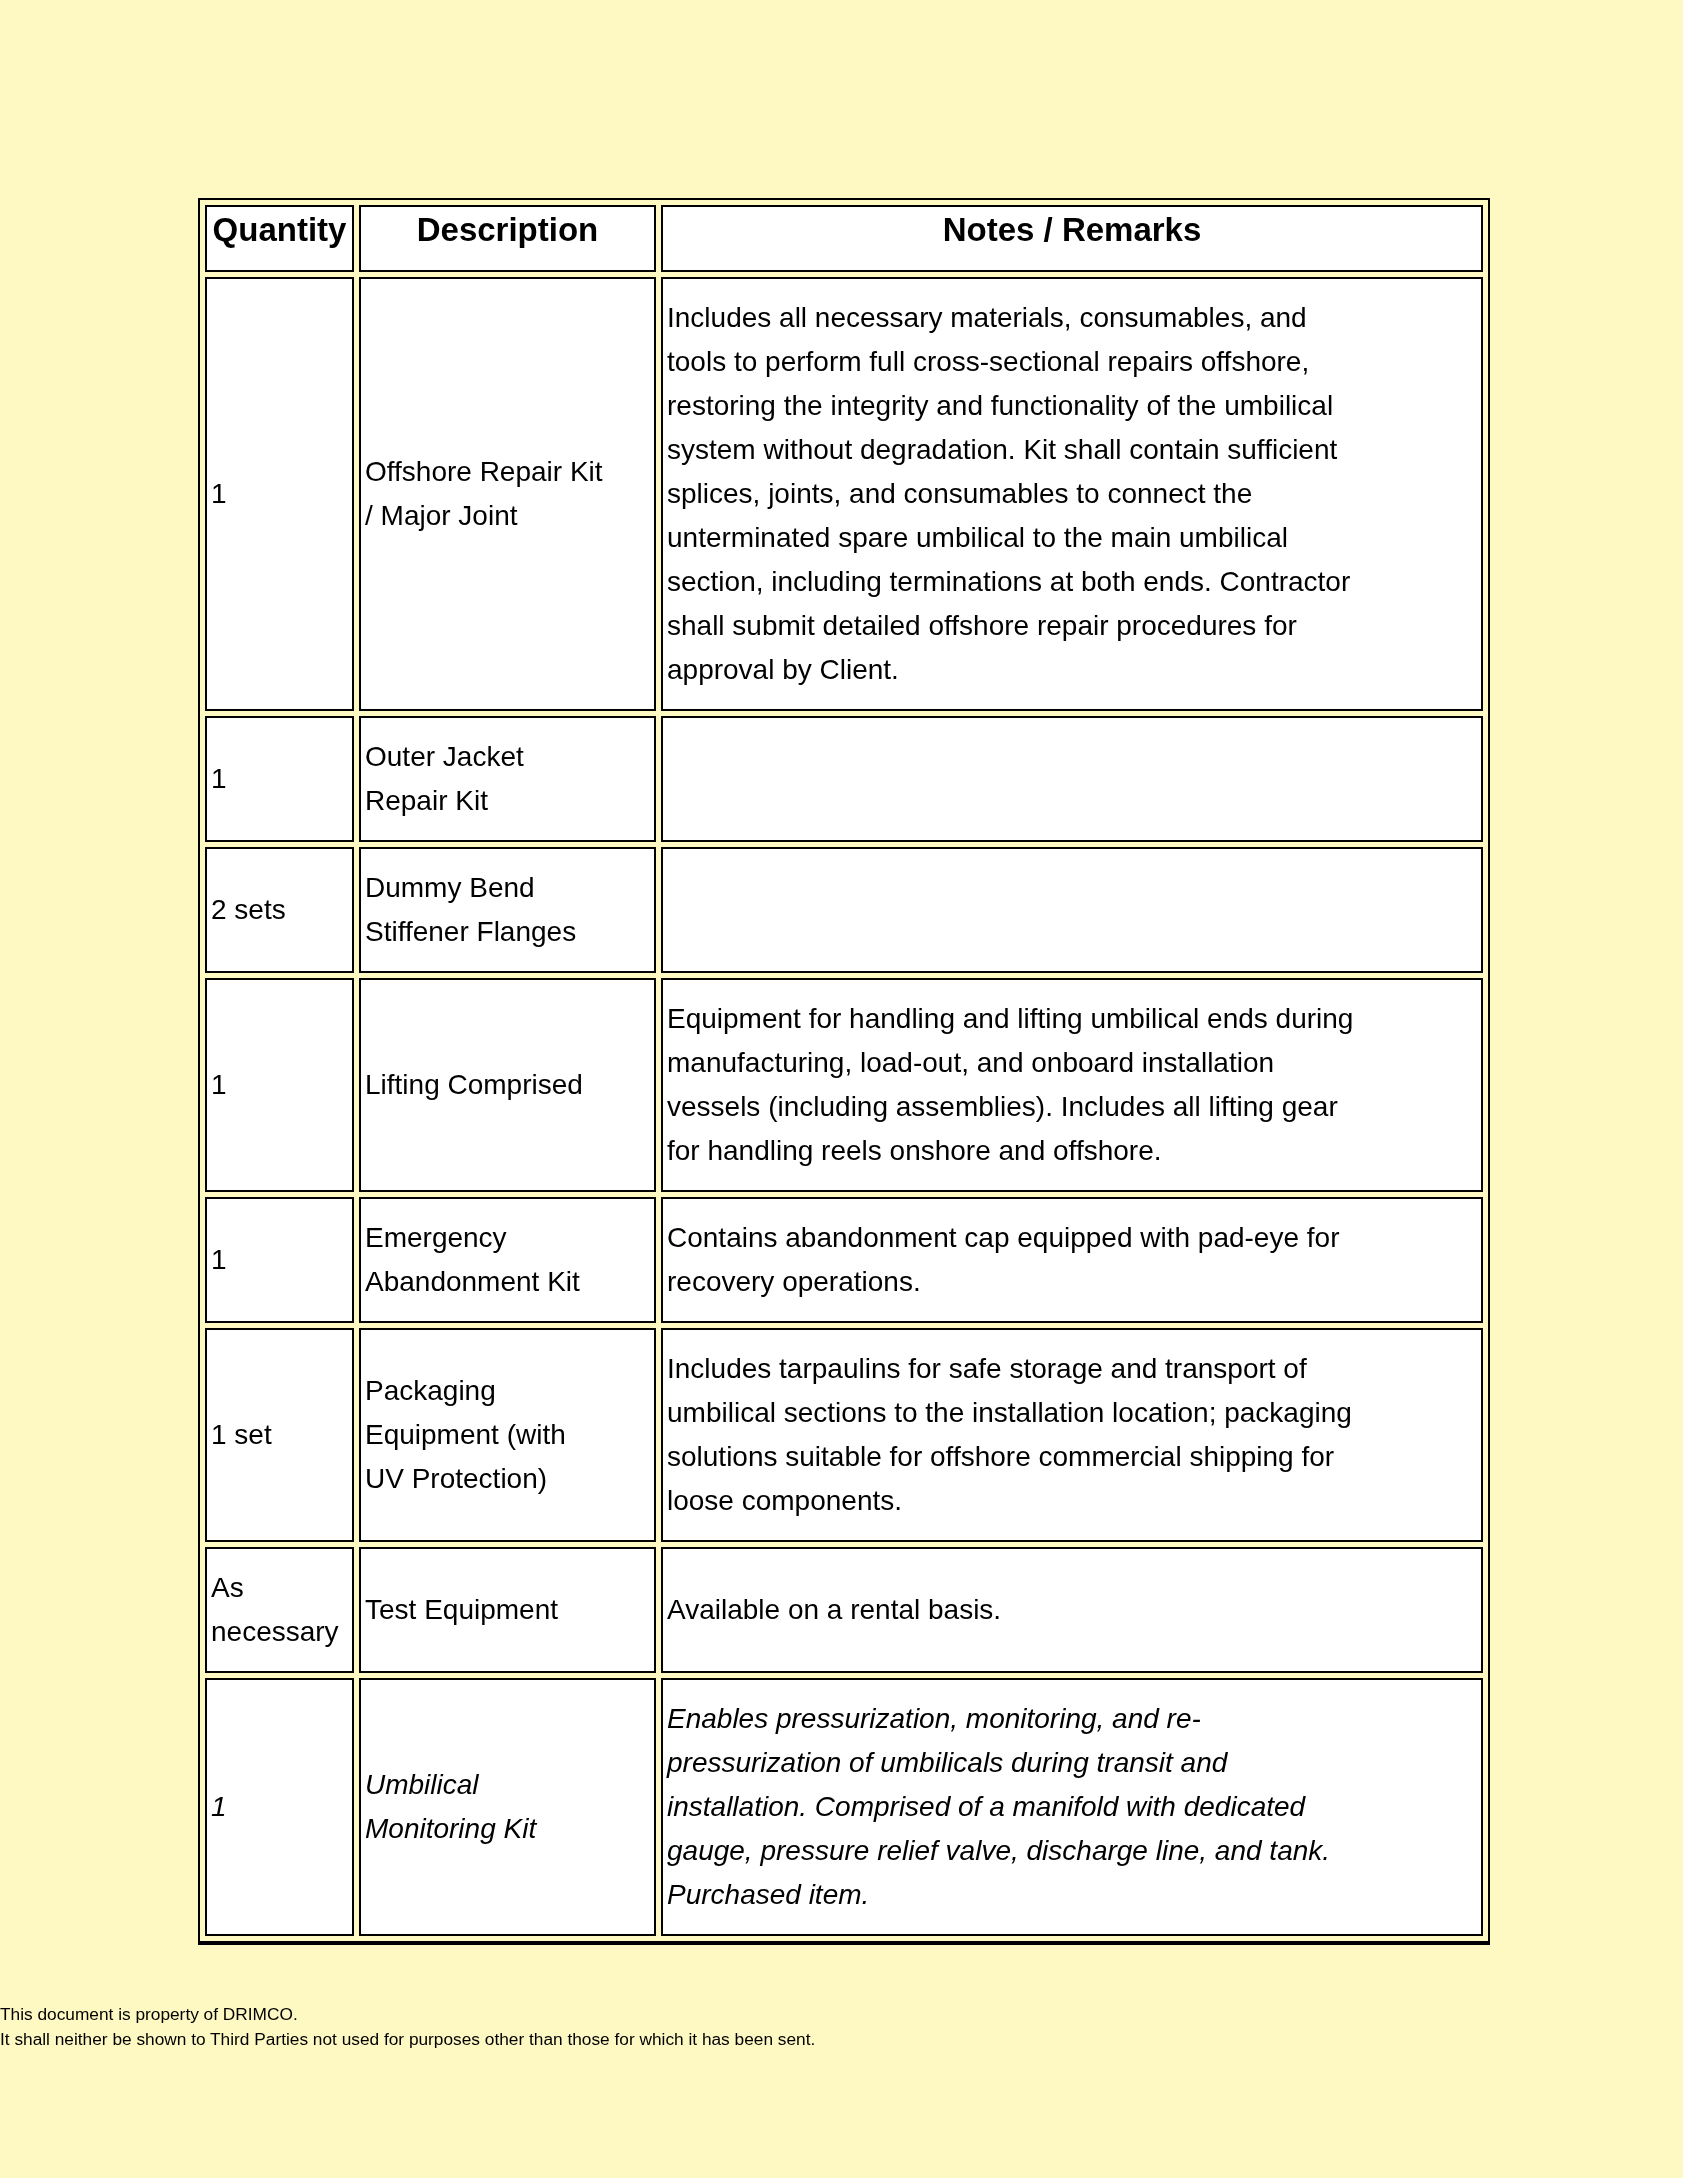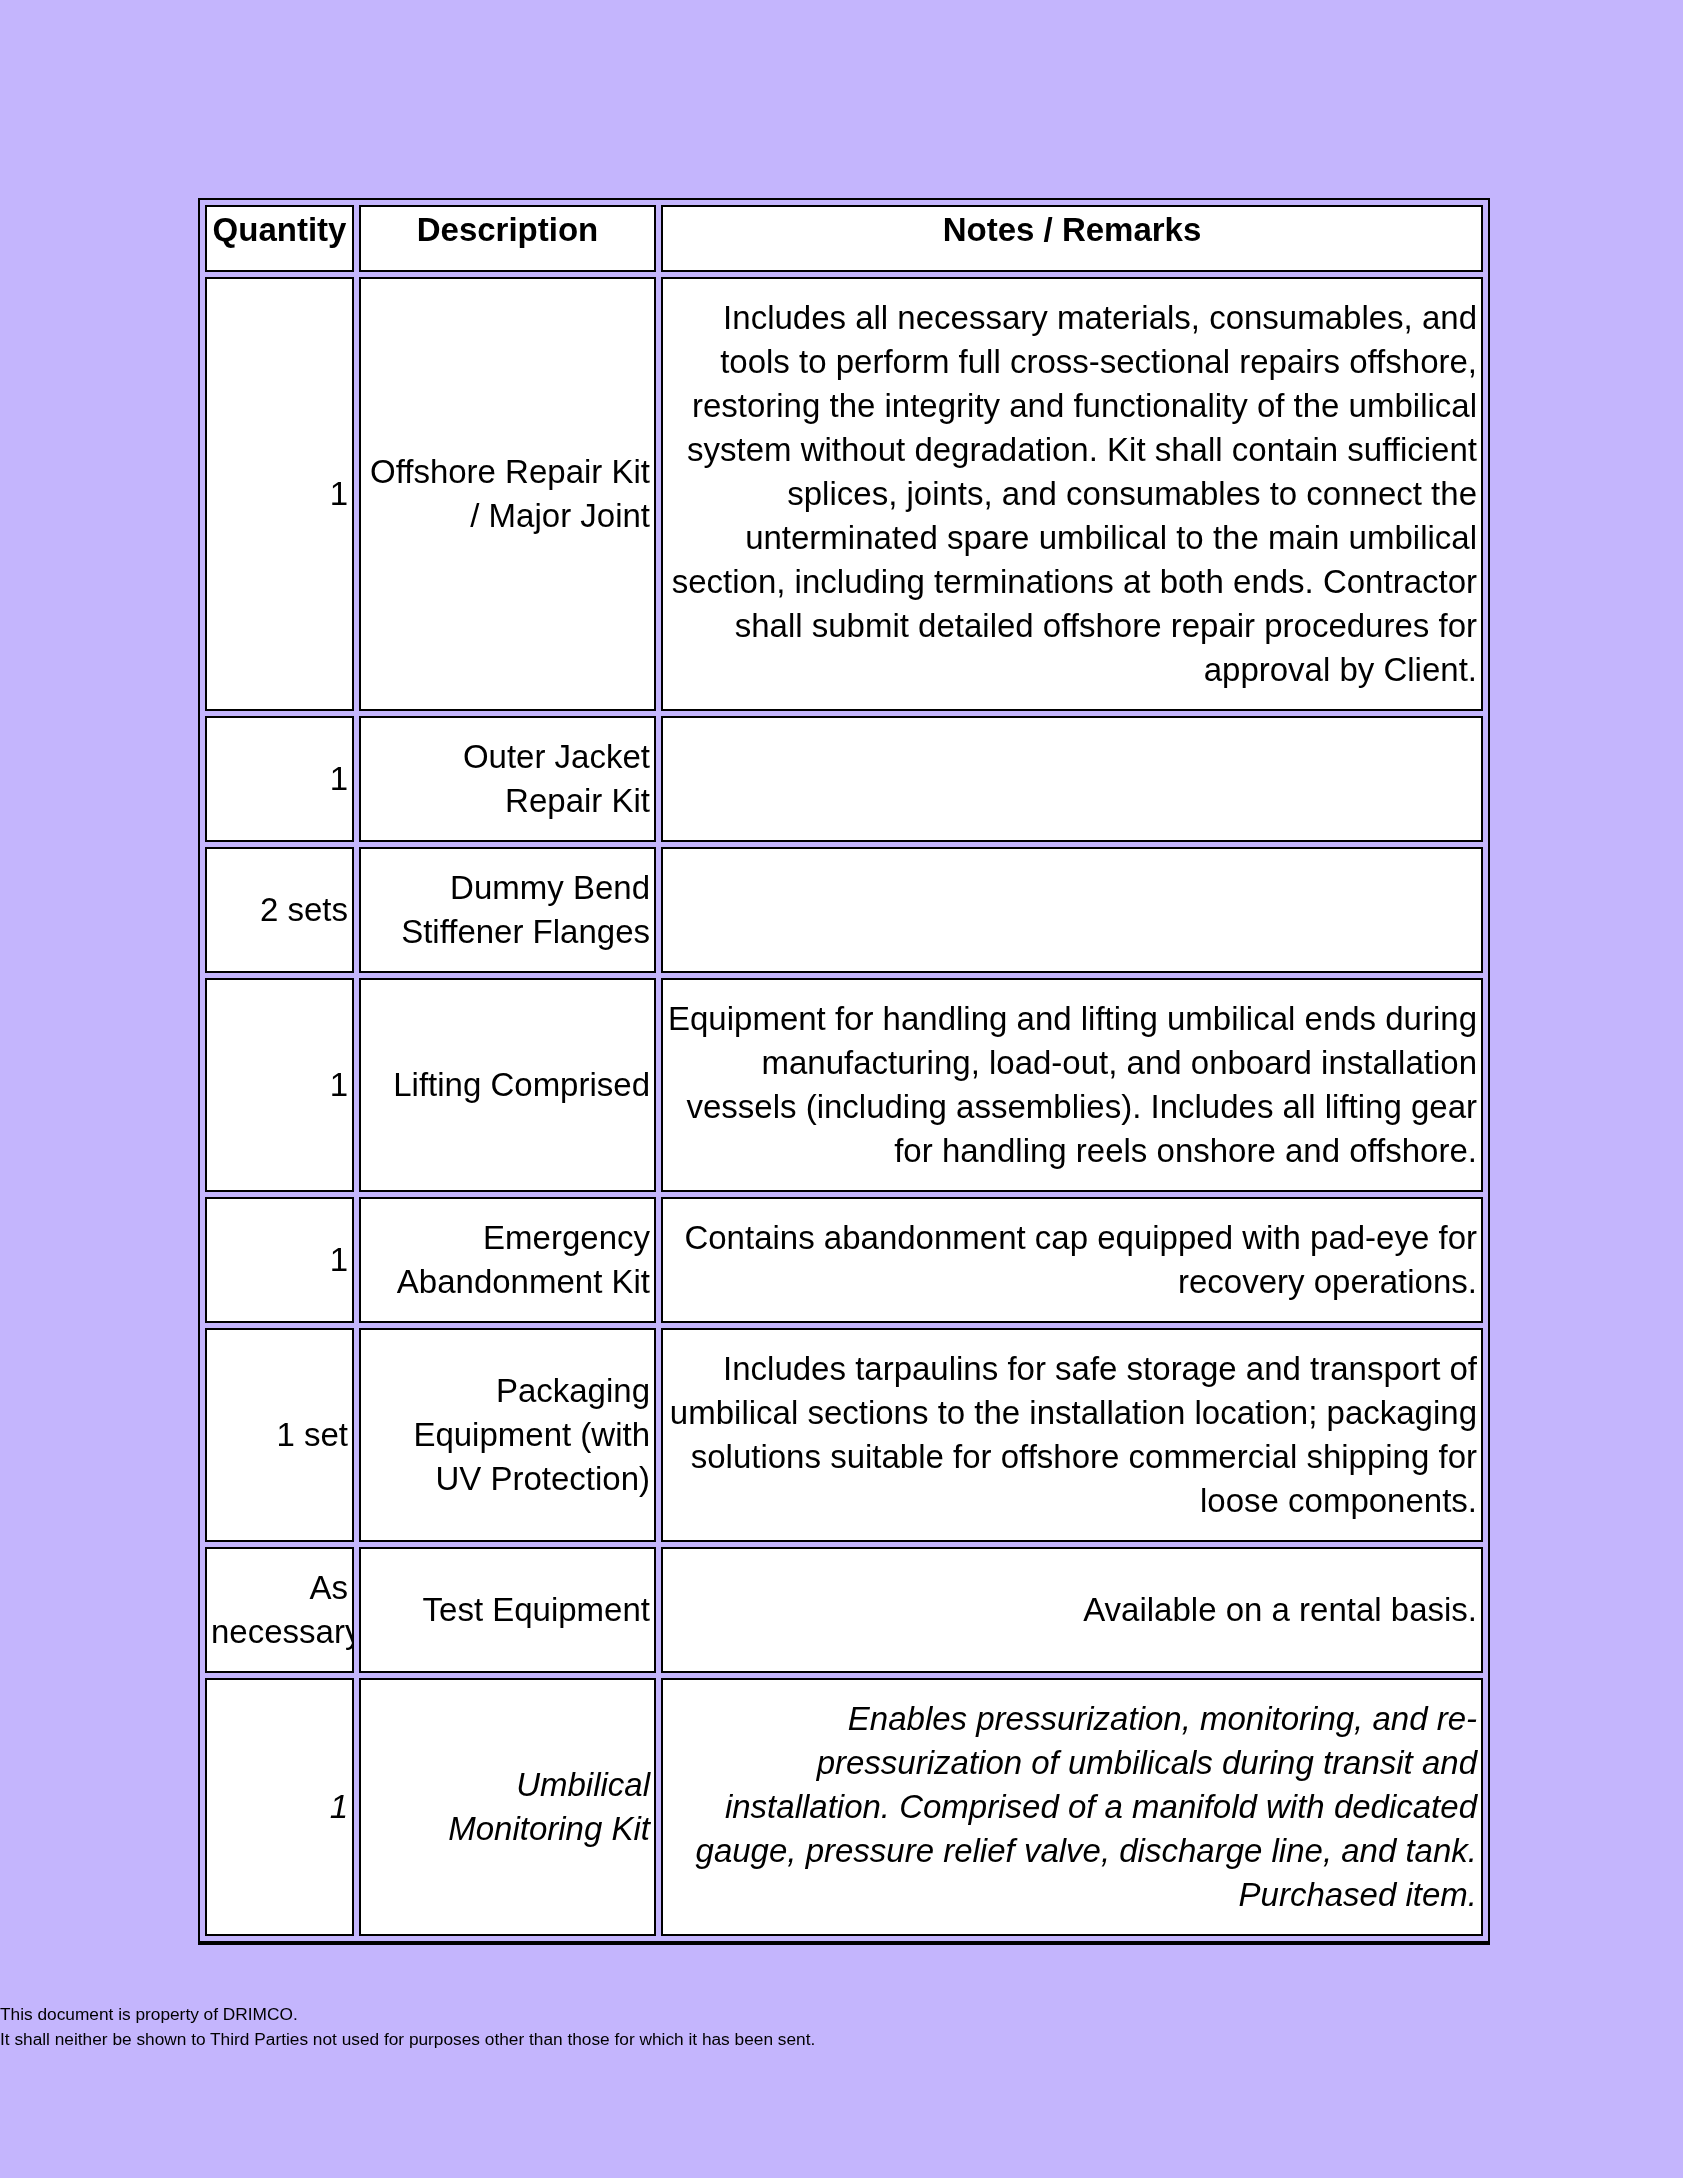--- a/index.html
+++ b/index.html
@@ -4,21 +4,21 @@
 <style>
   html, body {
     margin: 0;
     padding: 0;
     background: #ffffff;
   }
   .page {
     position: relative;
     width: 1683px;
     height: 2178px;
-    background: #c4b5fd;
+    background: #fef9c3;
     font-family: "Liberation Sans", "DejaVu Sans", sans-serif;
     color: #000000;
     overflow: hidden;
   }
   table.equipment-table {
     position: absolute;
     left: 198px;
     top: 198px;
     width: 1291px;
     table-layout: fixed;
@@ -40,24 +40,24 @@
     font-size: 33px;
     line-height: 44px;
     font-weight: bold;
     text-align: center;
     vertical-align: top;
     height: 67px;
     padding: 1px 3px;
     white-space: pre-line;
   }
   td {
-    font-size: 33px;
+    font-size: 28px;
     line-height: 44px;
     font-weight: normal;
-    text-align: right;
+    text-align: left;
     vertical-align: middle;
     padding: 17px 4px;
     white-space: pre-line;
   }
   
   #table-body tr:nth-child(1) td { height: 424px; }
   #table-body tr:nth-child(2) td { height: 115px; }
   #table-body tr:nth-child(3) td { height: 113px; }
   #table-body tr:nth-child(4) td { height: 184px; margin-left: 16px; }
   #table-body tr:nth-child(5) td { height: 111px; }

